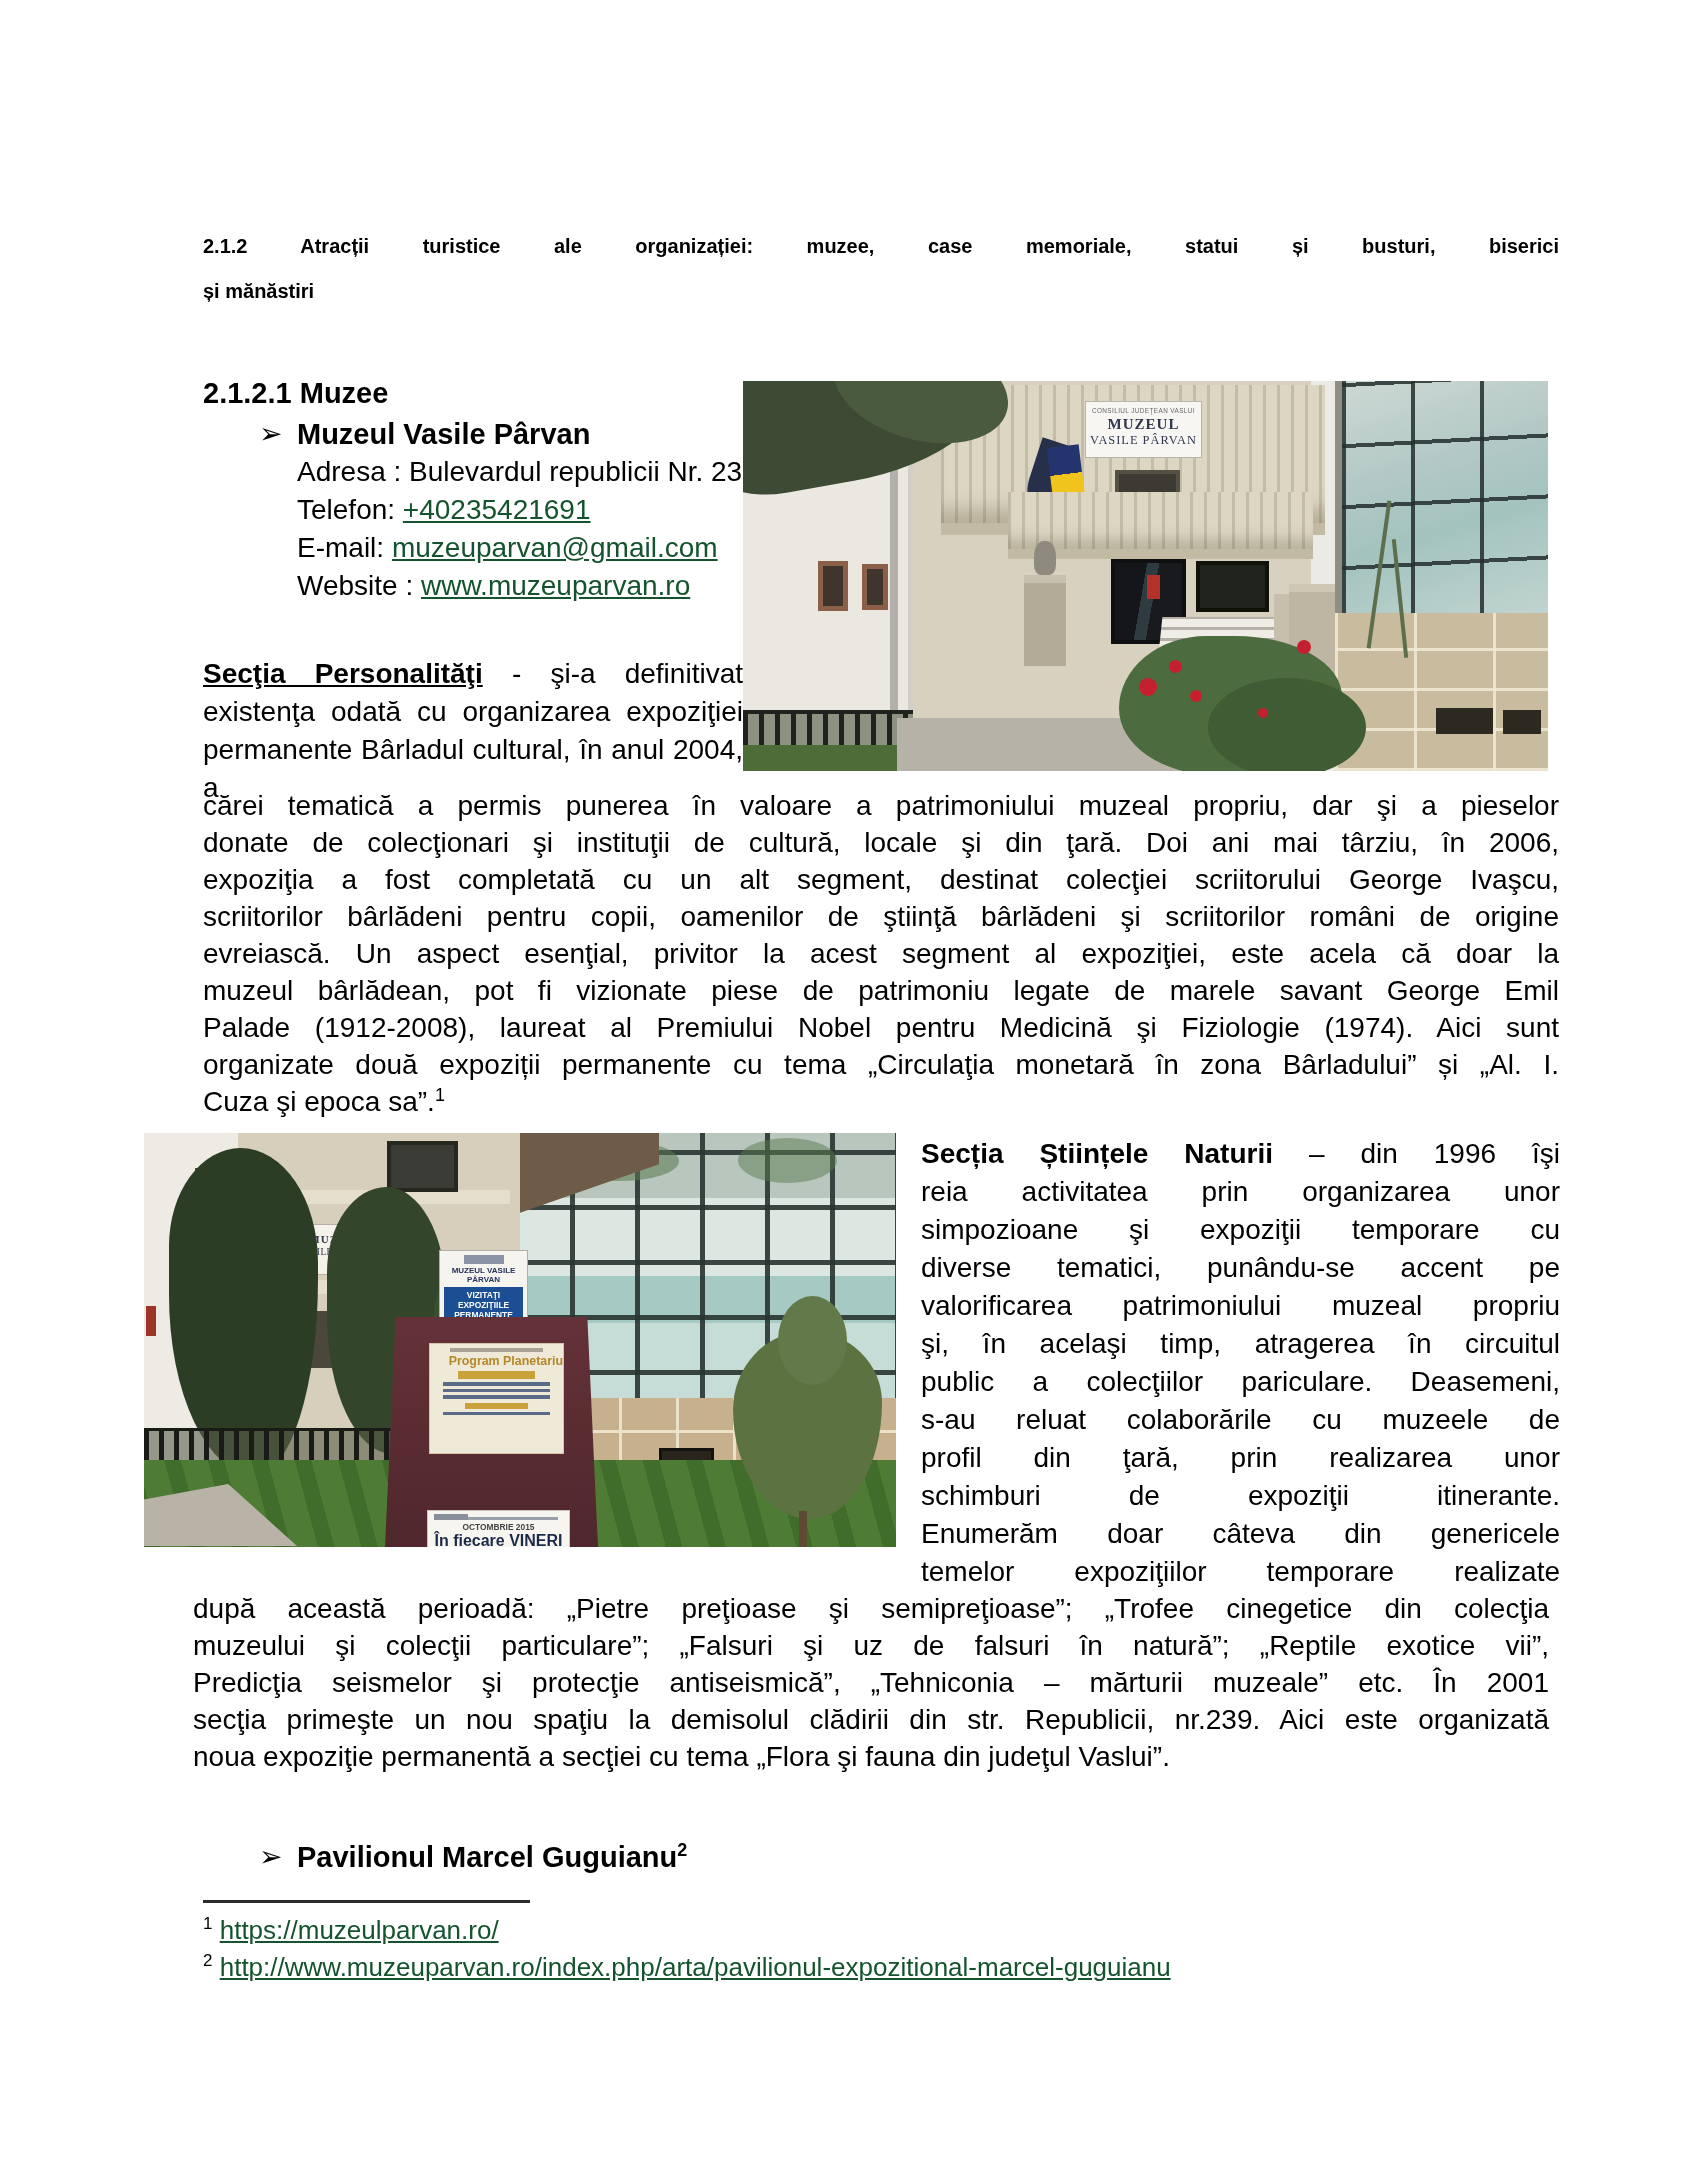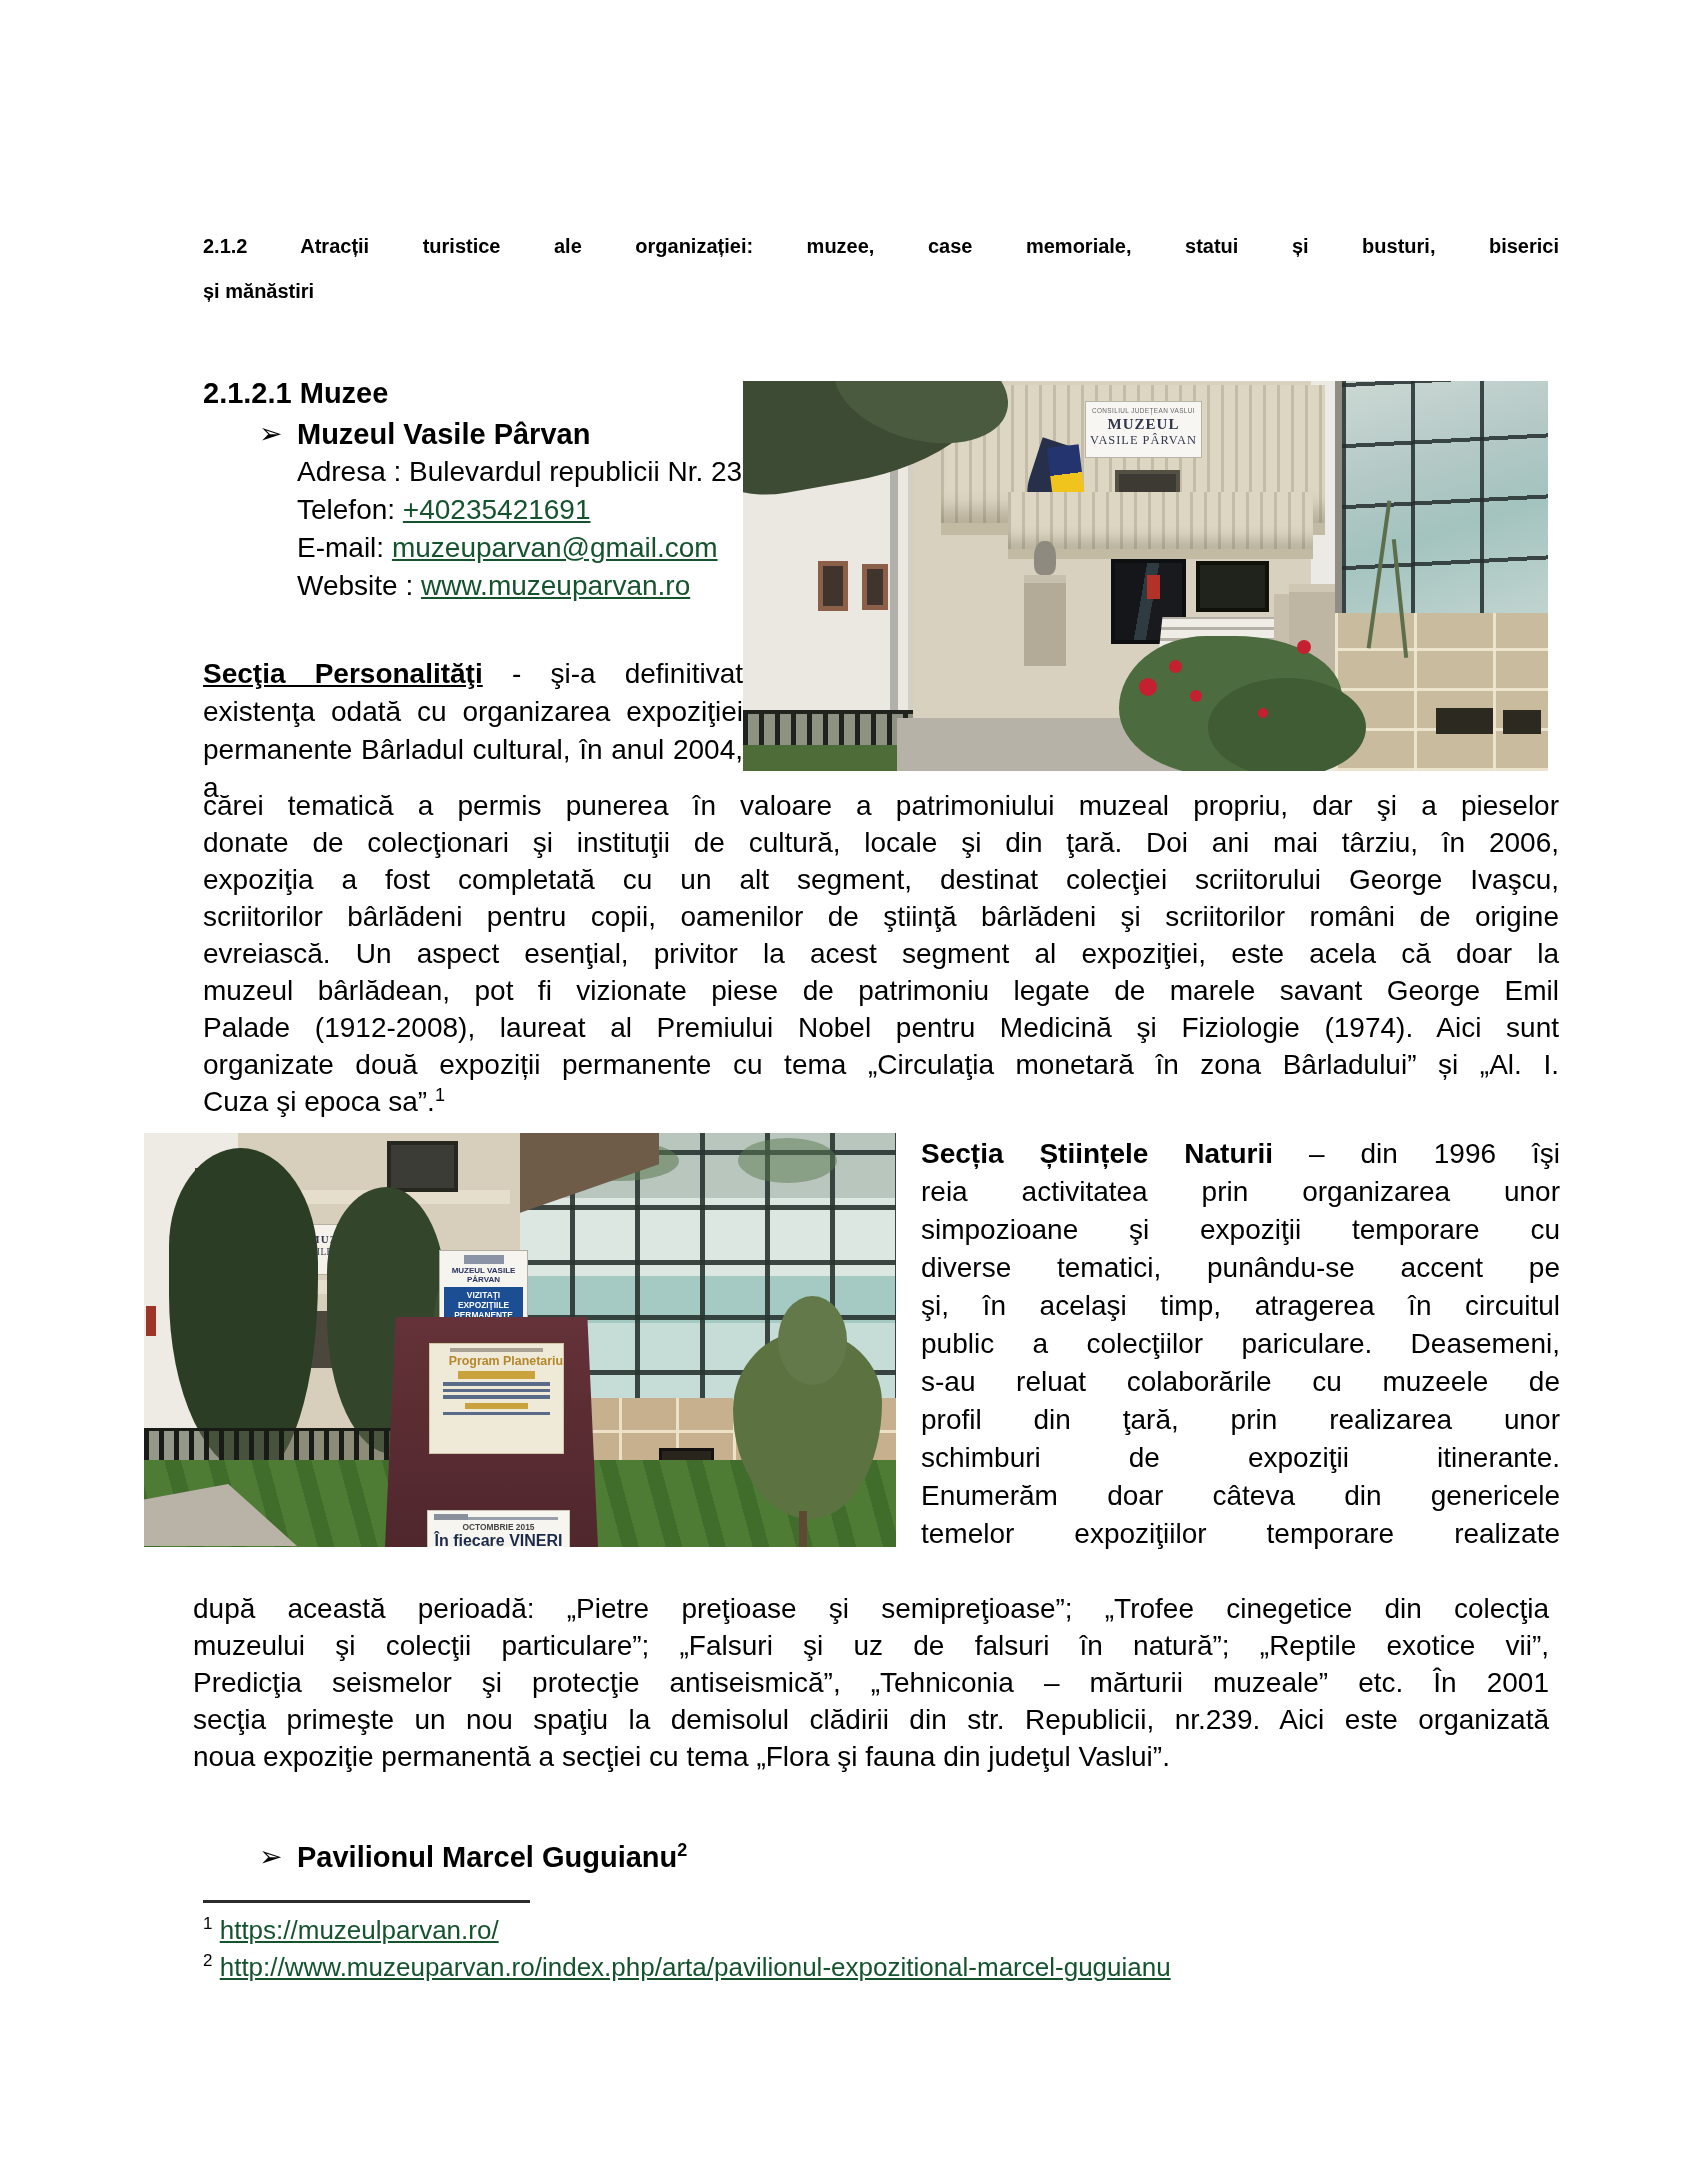--- a/index.html
+++ b/index.html
@@ -299,20 +299,21 @@
       <div class="p2-thin"></div>
       <div class="p2-thin" style="width:55%;"></div>
     </div>
   </div>
 
   <div class="abs body38" style="left:921px;top:1135px;width:639px;">
     <div class="j"><span class="b">Secția Științele Naturii</span><span> – din 1996 îşi</span></div>
     <div class="j">reia activitatea prin organizarea unor</div>
     <div class="j">simpozioane şi expoziţii temporare cu</div>
     <div class="j">diverse tematici, punându-se accent pe</div>
+    <div class="j">valorificarea patrimoniului muzeal propriu</div>
     <div class="j">şi, în acelaşi timp, atragerea  în circuitul</div>
     <div class="j">public a colecţiilor pariculare. Deasemeni,</div>
     <div class="j">s-au reluat colaborările cu muzeele de</div>
     <div class="j">profil din ţară, prin realizarea unor</div>
     <div class="j">schimburi de expoziţii itinerante.</div>
     <div class="j">Enumerăm doar câteva din genericele</div>
     <div class="j">temelor expoziţiilor temporare realizate</div>
   </div>
 
   <div class="abs bodytxt" style="left:193px;top:1590px;width:1356px;line-height:37px;">

